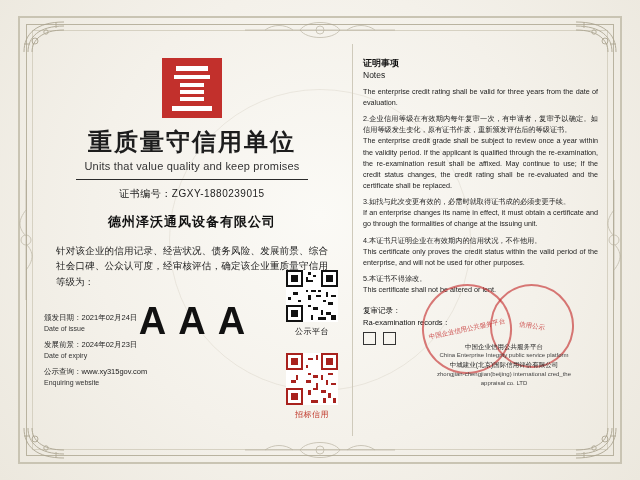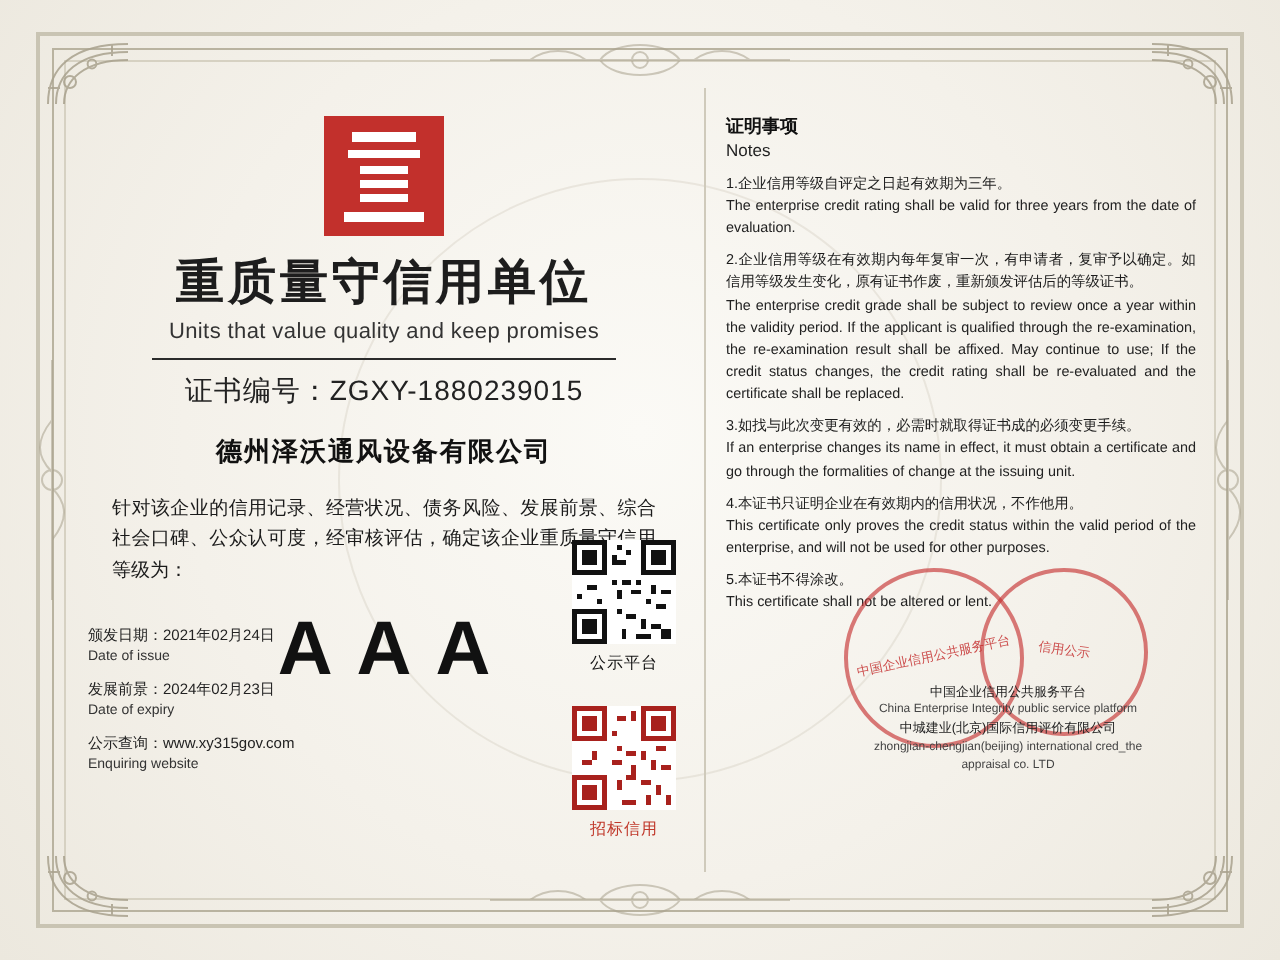--- a/index.html
+++ b/index.html
@@ -63,21 +63,21 @@
     text-align:center;font-size:24px;font-weight:bold;color:#1d1d1d;
     letter-spacing:2px;line-height:1.15;
   }
   .title-en{
     text-align:center;font-size:11px;color:#333;margin-top:4px;letter-spacing:.2px;
   }
   .title-rule{
     width:232px;height:1px;background:#2b2b2b;margin:7px auto 0 auto;
   }
   .certno{
-    text-align:center;font-size:14px;color:#222;margin-top:7px;letter-spacing:.5px;
+    text-align:center;font-size:10px;color:#222;margin-top:7px;letter-spacing:.5px;
   }
   .company{
     text-align:center;font-size:13px;font-weight:bold;color:#111;margin-top:12px;
     letter-spacing:1px;
   }
   .para{
     margin:12px 14px 0 14px;font-size:9.5px;color:#1b1b1b;line-height:1.65;
     text-align:justify;
   }
   .grade{
@@ -367,40 +367,47 @@
 
     <div class="divider"></div>
 
     <div class="right">
       <div class="notes-title">
         <div>证明事项</div>
         <div class="en">Notes</div>
       </div>
 
       <div class="note">
-        <div>1.企业信用等级自评定之日起有效期为三年。</div>
         <div class="en">The enterprise credit rating shall be valid for three years from the date of evaluation.</div>
       </div>
       <div class="note">
         <div>2.企业信用等级在有效期内每年复审一次，有申请者，复审予以确定。如信用等级发生变化，原有证书作废，重新颁发评估后的等级证书。</div>
         <div class="en">The enterprise credit grade shall be subject to review once a year within the validity period. If the applicant is qualified through the re-examination, the re-examination result shall be affixed. May continue to use; If the credit status changes, the credit rating shall be re-evaluated and the certificate shall be replaced.</div>
       </div>
       <div class="note">
         <div>3.如找与此次变更有效的，必需时就取得证书成的必须变更手续。</div>
         <div class="en">If an enterprise changes its name in effect, it must obtain a certificate and go through the formalities of change at the issuing unit.</div>
       </div>
       <div class="note">
         <div>4.本证书只证明企业在有效期内的信用状况，不作他用。</div>
         <div class="en">This certificate only proves the credit status within the valid period of the enterprise, and will not be used for other purposes.</div>
       </div>
       <div class="note">
         <div>5.本证书不得涂改。</div>
         <div class="en">This certificate shall not be altered or lent.</div>
       </div>
 
+      <div class="reexam">
+        <div>复审记录：</div>
+        <div>Ra-examination records：</div>
+        <div class="boxes">
+          <span class="chkbox"></span>
+          <span class="chkbox"></span>
+        </div>
+      </div>
 
       <div class="stamp stamp1">
         <span>中国企业信用公共服务平台</span>
       </div>
       <div class="stamp stamp2">
         <span>信用公示</span>
       </div>
 
       <div class="stamp-lines">
         <div class="cn">中国企业信用公共服务平台</div>

